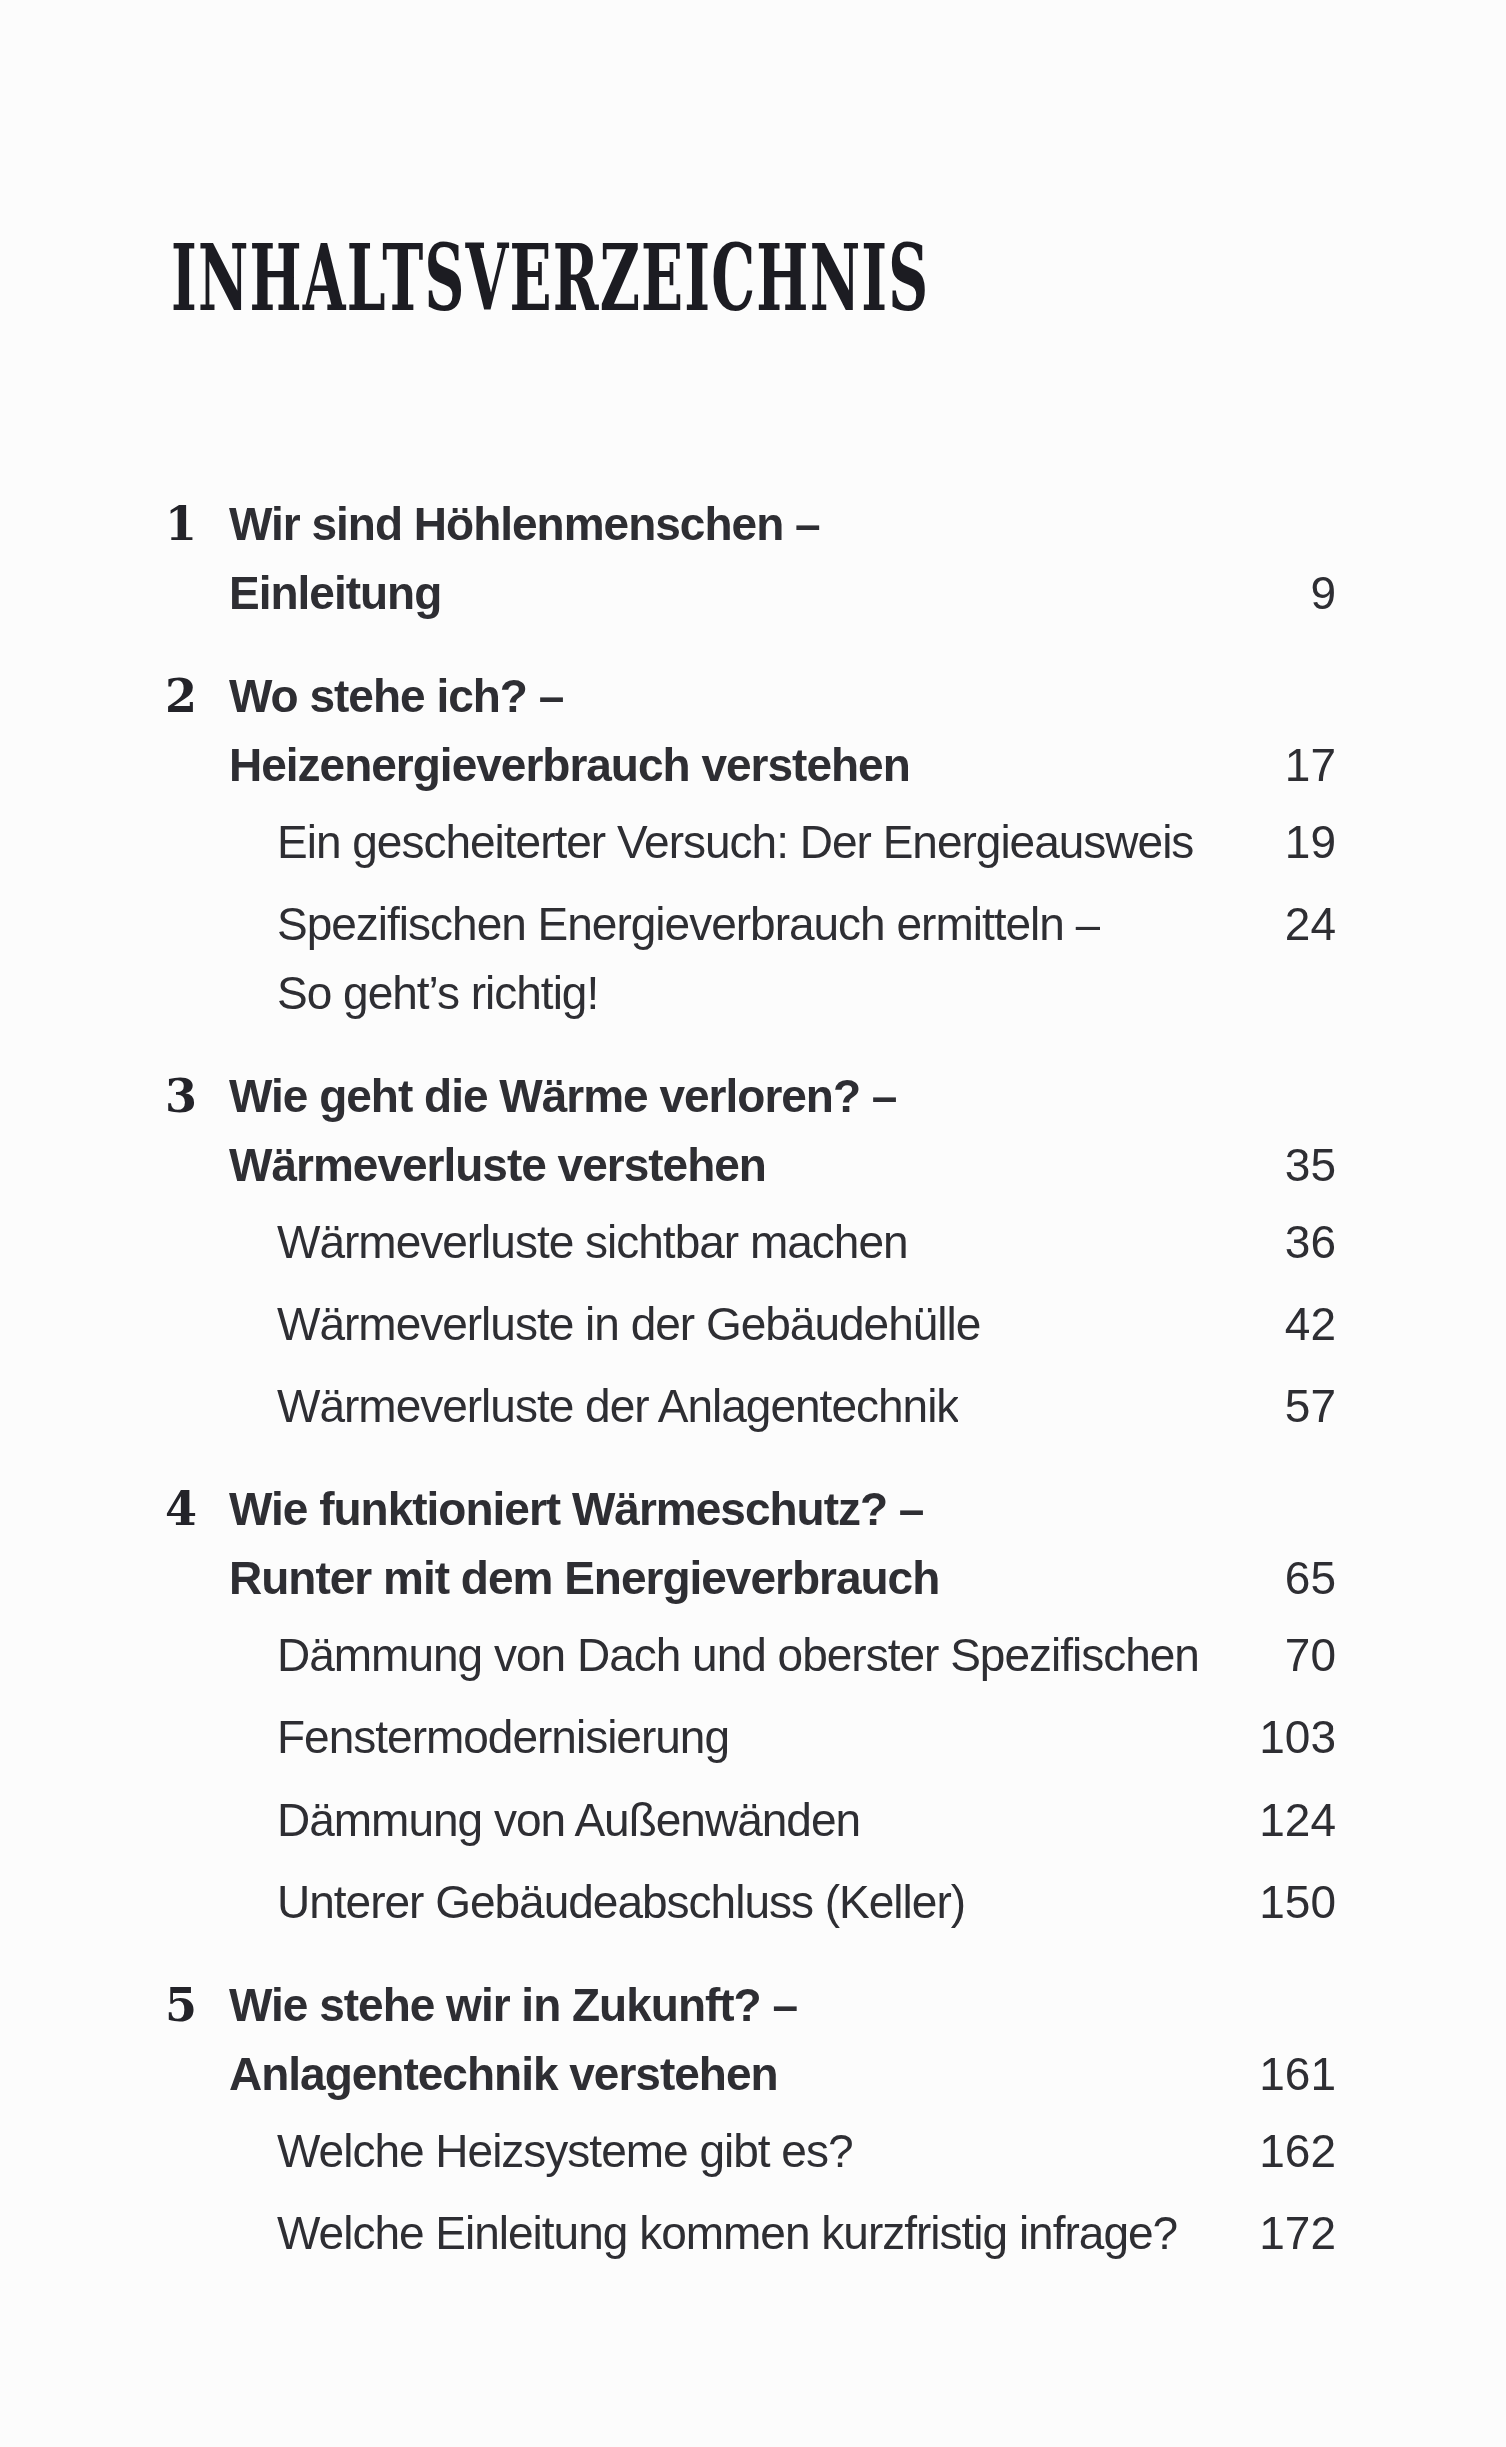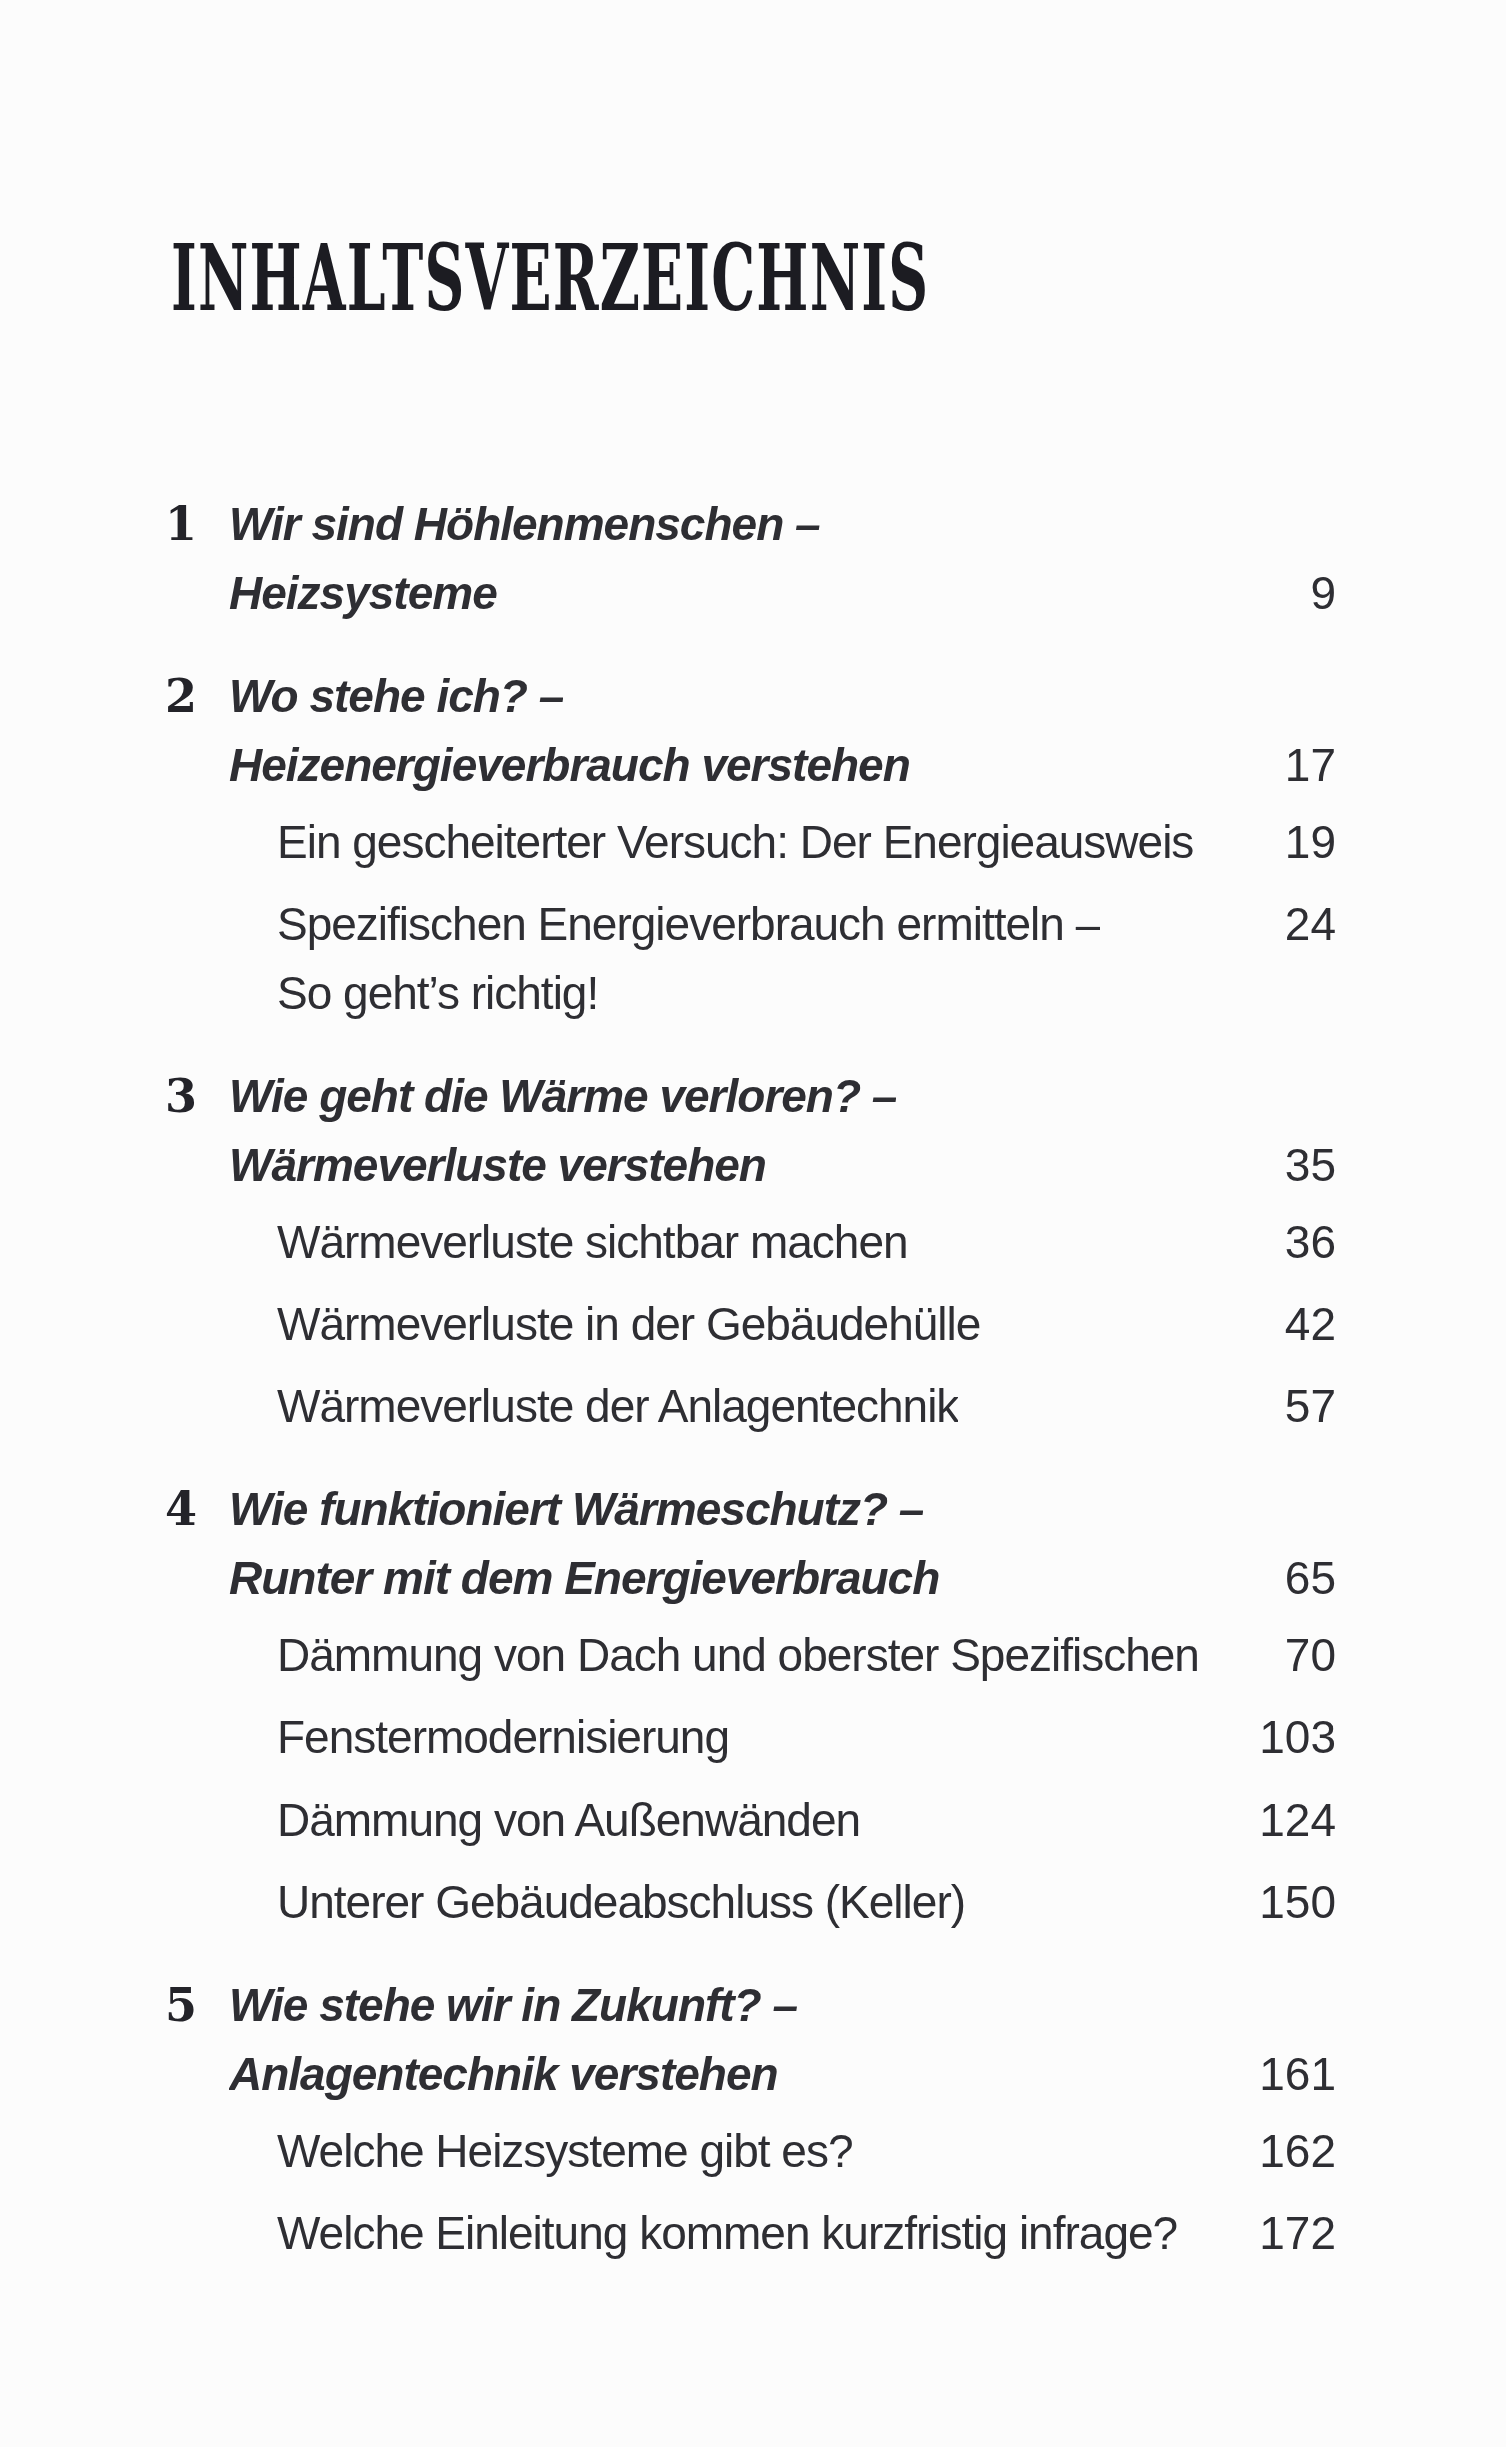--- a/index.html
+++ b/index.html
@@ -33,21 +33,21 @@
   .row {
     display: flex;
     align-items: baseline;
     height: 69px;
     line-height: 69px;
     font-size: 46px;
     color: #2e2e33;
     letter-spacing: -1px;
     white-space: nowrap;
   }
-  .row.bold .txt { font-weight: 700; font-style: italic; }
+  .row.bold .txt { font-weight: 700; }
   .cnum {
     flex: none;
     width: 64px;
     font-family: "DejaVu Serif", serif;
     font-weight: 700;
     font-size: 46px;
     color: #232329;
   }
   .sindent { flex: none; width: 112px; }
   .txt { flex: 0 1 auto; overflow: hidden; }
@@ -69,21 +69,21 @@
 <h1 class="page-title">INHALTSVERZEICHNIS</h1>
 
 <main class="toc">
 
   <div class="row bold m-none">
     <span class="cnum">1</span>
     <span class="txt">Wir sind Höhlenmenschen –</span>
   </div>
   <div class="row bold m-none">
     <span class="cnum"></span>
-    <span class="txt">Heizsysteme</span>
+    <span class="txt">Einleitung</span>
     <span class="pg">9</span>
   </div>
 
   <div class="row bold m-ch">
     <span class="cnum">2</span>
     <span class="txt">Wo stehe ich? –</span>
   </div>
   <div class="row bold m-none">
     <span class="cnum"></span>
     <span class="txt">Heizenergieverbrauch verstehen</span>

